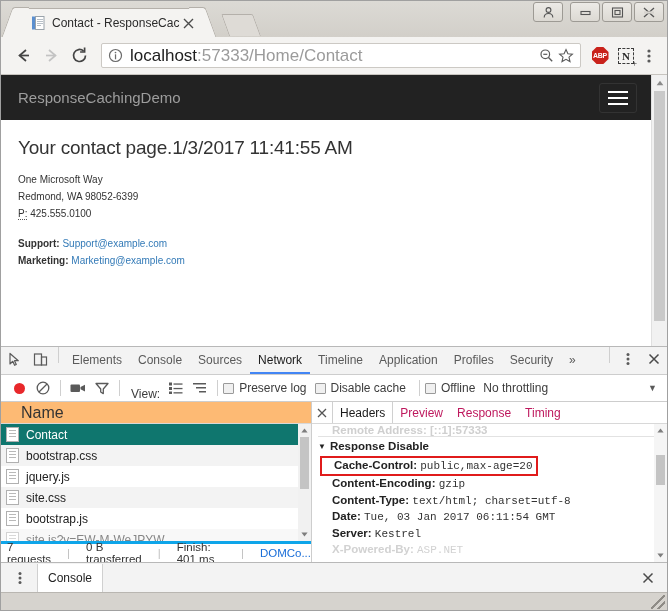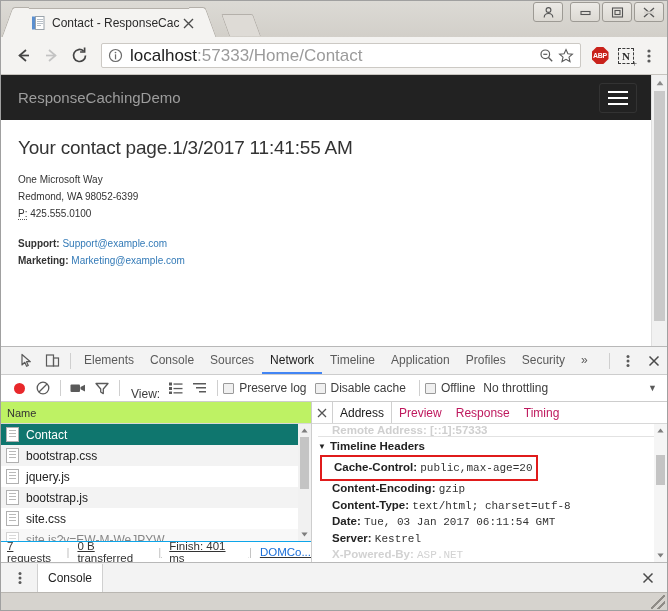--- a/index.html
+++ b/index.html
@@ -196,24 +196,24 @@
   
   .devtools {
     flex: 1 1 auto;
     background: #fff;
     border-top: 1px solid #b8b8b8;
     display: flex; flex-direction: column;
     min-height: 0;
   }
   .dt-tabbar {
     height: 28px; flex: 0 0 28px;
-    display: flex; align-items: center;
+    display: flex; 
     border-bottom: 1px solid #cdcdcd;
     background: #f3f3f3;
-    padding-left: 12px;
+    padding-left: 0;
   }
   .dt-ico { width: 26px; height: 24px; display:flex; align-items:center; justify-content:center; color:#5a5a5a; }
   .dt-sep { width: 1px; height: 16px; background: #cfcfcf; margin: 0 5px; }
   .dt-tab {
     padding: 0 8px; height: 27px;
     display: flex; align-items: center;
     font-size: 12px; color: #5a5a5a;
     border-bottom: 2px solid transparent;
   }
   .dt-tab.active { color: #1a1a1a; border-bottom-color: #4285f4; }
@@ -244,23 +244,23 @@
   .dt-left {
     width: 311px; flex: 0 0 311px;
     display: flex; flex-direction: column;
     border-right: 1px solid #cdcdcd;
     min-height: 0;
   }
   .net-head {
     height: 22px; flex: 0 0 22px;
     border-bottom: 1px solid #d8d8d8;
     display: flex; align-items: center;
-    padding-left: 6px;
-    font-size: 11px; color: #333;
-    background: #bef264;
+    padding-left: 20px;
+    font-size: 16px; color: #333;
+    background: #fdba74;
   }
   .net-list { flex: 1 1 auto; overflow: hidden; position: relative; }
   .net-row {
     height: 21px;
     display: flex; align-items: center;
     padding-left: 5px;
     font-size: 12px; color: #222;
   }
   .net-row:nth-child(even) { background: #f3f3f3; }
   .net-row.selected { background: #0f766e; color: #fff; }
@@ -280,27 +280,26 @@
   .net-scroll {
     position: absolute; right: 0; top: 0; bottom: 0; width: 13px;
     background: #f1f1f1;
     display: flex; flex-direction: column; align-items: center;
   }
   .ns-arrow { height: 13px; width: 13px; display:flex; align-items:center; justify-content:center; color:#7d7d7d; }
   .ns-thumb { width: 9px; background: #c4c4c4; }
 
   .net-status {
     height: 21px; flex: 0 0 21px;
-    border-top: 1px solid #0ea5e9;
+    border-top: 3px solid #0ea5e9;
     display: flex; align-items: center;
     padding-left: 6px;
     font-size: 11.5px; color: #333;
     background: #fff;
-    gap: 8px;
-    text-decoration: underline;
+    gap: 16px;
   }
   .net-status .bar { color: #c0c0c0; }
   .net-status .link { color: #1a6ed8; }
 
   .dt-right { flex: 1 1 auto; display: flex; flex-direction: column; min-width: 0; min-height: 0; }
   .hdr-tabbar {
     height: 22px; flex: 0 0 22px;
     display: flex; align-items: center;
     border-bottom: 1px solid #d8d8d8;
     background: #fff;
@@ -335,21 +334,21 @@
     line-height: 15.5px;
     white-space: nowrap;
   }
   .hdr-line .k { font-weight: bold; color: #222; font-family: "Liberation Sans", sans-serif; }
   .hdr-line .v { color: #333; font-family: "Liberation Mono", monospace; font-size: 11px; }
   .hdr-line.highlight {
     display: inline-block;
     border: 2px solid #e01b1b;
     padding: 0 4px 0 12px;
     margin-left: 2px;
-    line-height: 21px;
+    line-height: 15px;
   }
   .hdr-line.faded { color: #d2d2d2; }
   .hdr-line.faded .k, .hdr-line.faded .v { color: #d2d2d2; }
   .hdr-scroll {
     position: absolute; right: 0; top: 0; bottom: 0; width: 13px;
     background: #f5f5f5;
     display: flex; flex-direction: column; align-items: center;
   }
 
   
@@ -650,25 +649,25 @@
           <div class="net-row">
             <span class="file-ico"></span>
             <span>bootstrap.css</span>
           </div>
           <div class="net-row">
             <span class="file-ico"></span>
             <span>jquery.js</span>
           </div>
           <div class="net-row">
             <span class="file-ico"></span>
-            <span>bootstrap.js</span>
+            <span>site.css</span>
           </div>
           <div class="net-row">
             <span class="file-ico"></span>
-            <span>site.css</span>
+            <span>bootstrap.js</span>
           </div>
           <div class="net-row cut">
             <span class="file-ico"></span>
             <span>site.js?v=EW-M-WeJPYW...</span>
           </div>
 
           <div class="net-scroll">
             <div class="ns-arrow">
               <svg width="7" height="5" viewBox="0 0 7 5">
                   <path d="M3.5 0.6 L6.6 4.4 L0.4 4.4 Z" fill="#7d7d7d"></path>
@@ -695,32 +694,32 @@
         </div>
       </div>
 
       <div class="dt-right">
         <div class="hdr-tabbar">
           <span class="hdr-close">
             <svg width="10" height="10" viewBox="0 0 10 10">
                 <path d="M1 1 L9 9 M9 1 L1 9" stroke="#555" stroke-width="1.3"></path>
               </svg>
           </span>
-          <div class="hdr-tab active">Address</div>
+          <div class="hdr-tab active">Headers</div>
           <div class="hdr-tab">Preview</div>
           <div class="hdr-tab">Response</div>
           <div class="hdr-tab">Timing</div>
         </div>
 
         <div class="hdr-body">
           <div class="hdr-cutrow">Remote Address: [::1]:57333</div>
 
           <div class="hdr-section">
             <span style="font-size:8px;">▼</span>
-            <span>Timeline Headers</span>
+            <span>Response Disable</span>
           </div>
 
           <div style="height:1px;"></div>
           <div class="hdr-line highlight">
             <span class="k">Cache-Control:</span>
             <span class="v">public,max-age=20</span>
           </div>
           <div class="hdr-line">
             <span class="k">Content-Encoding:</span>
             <span class="v">gzip</span>

